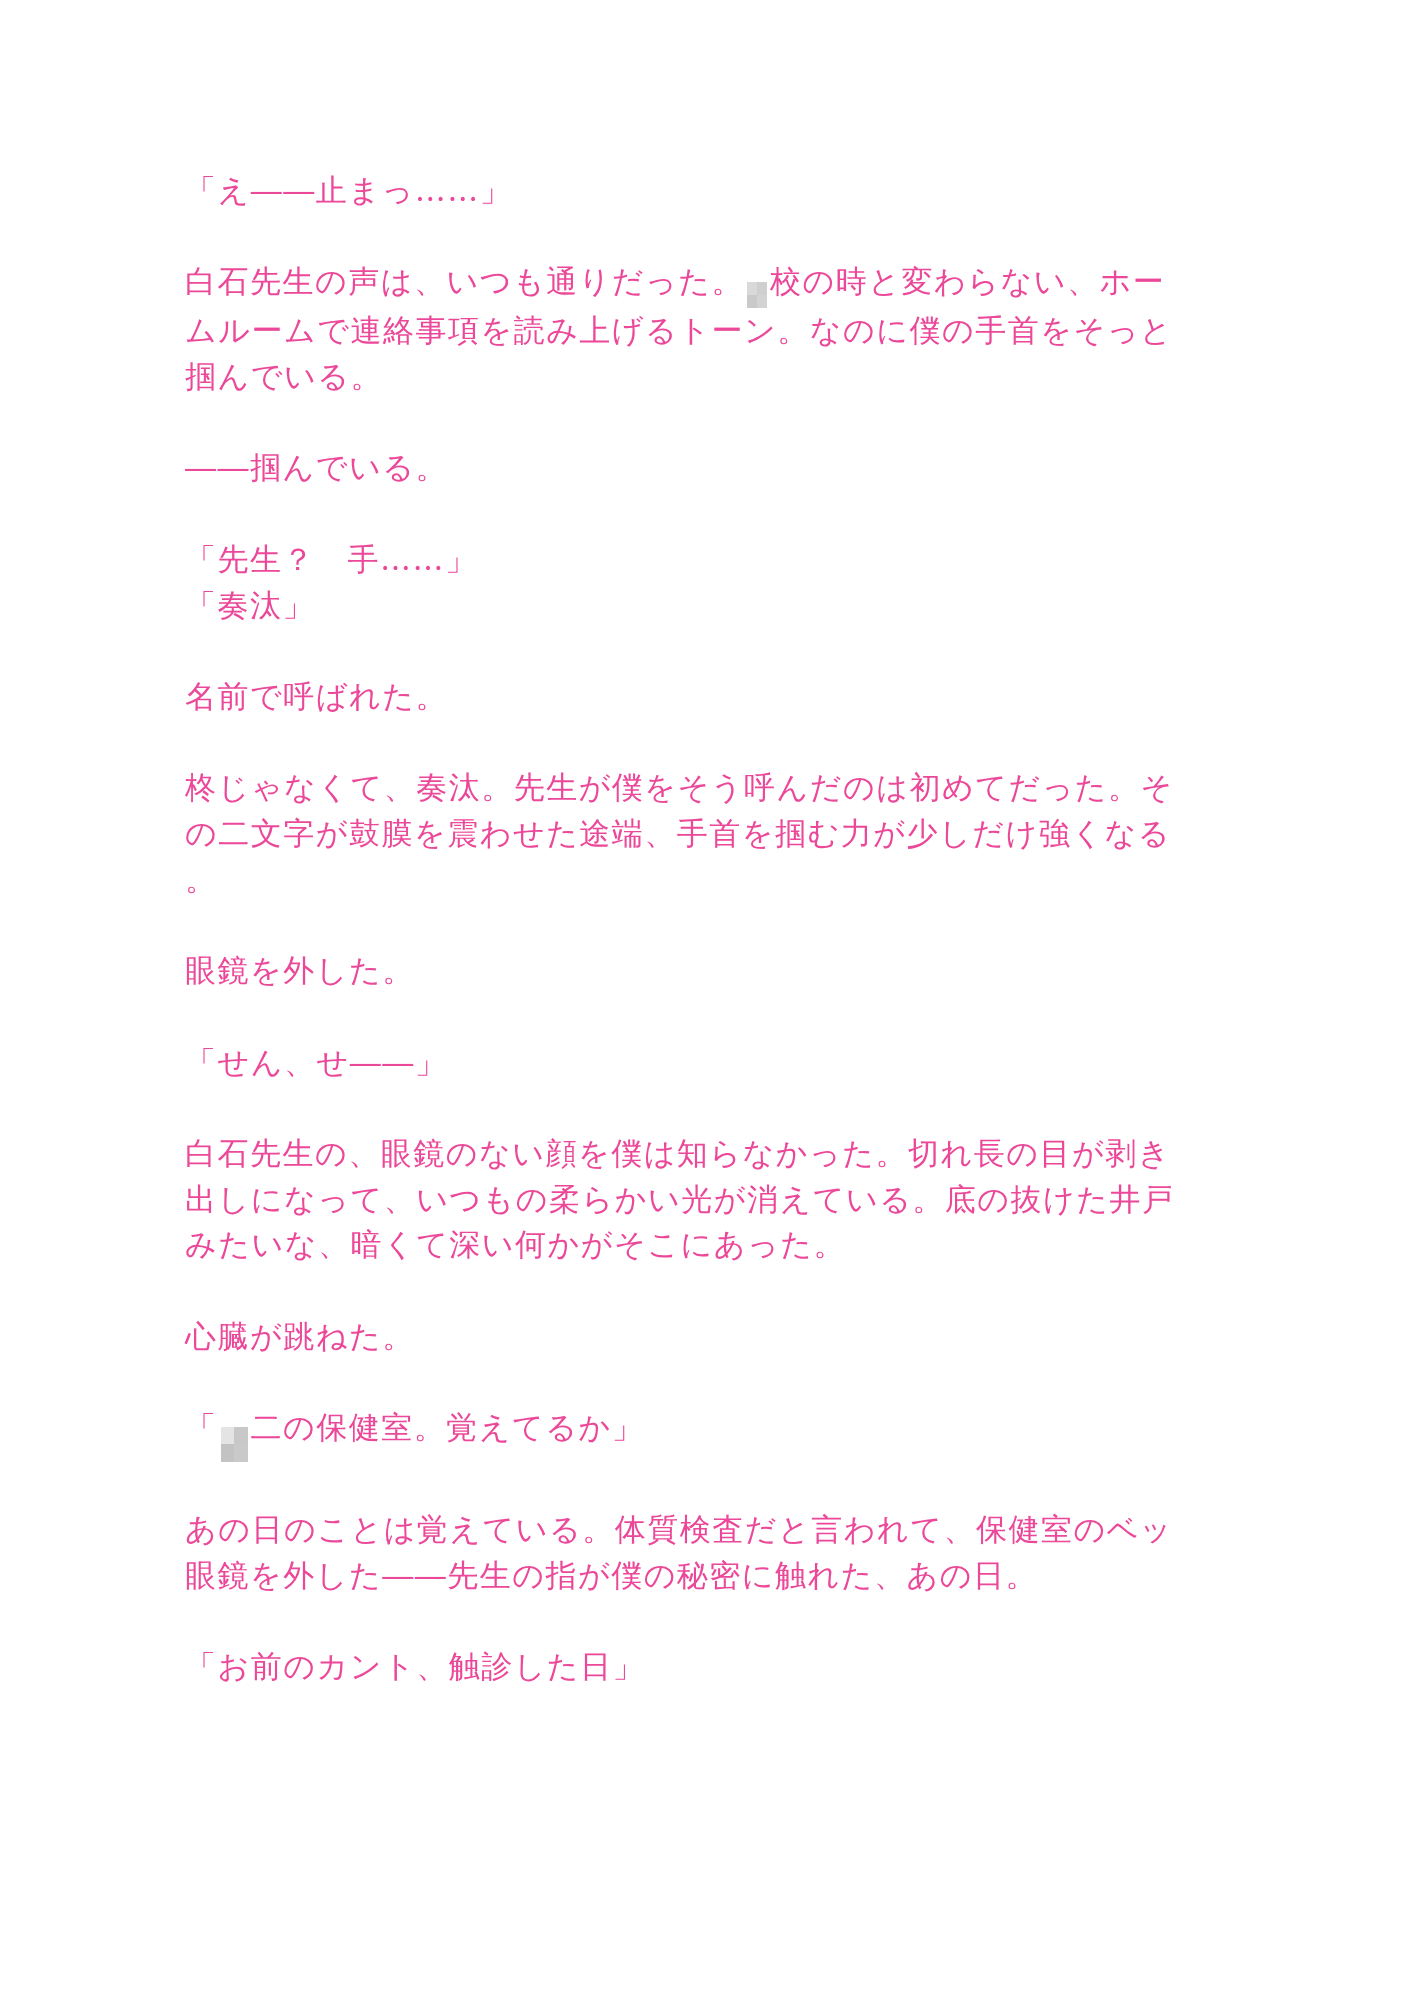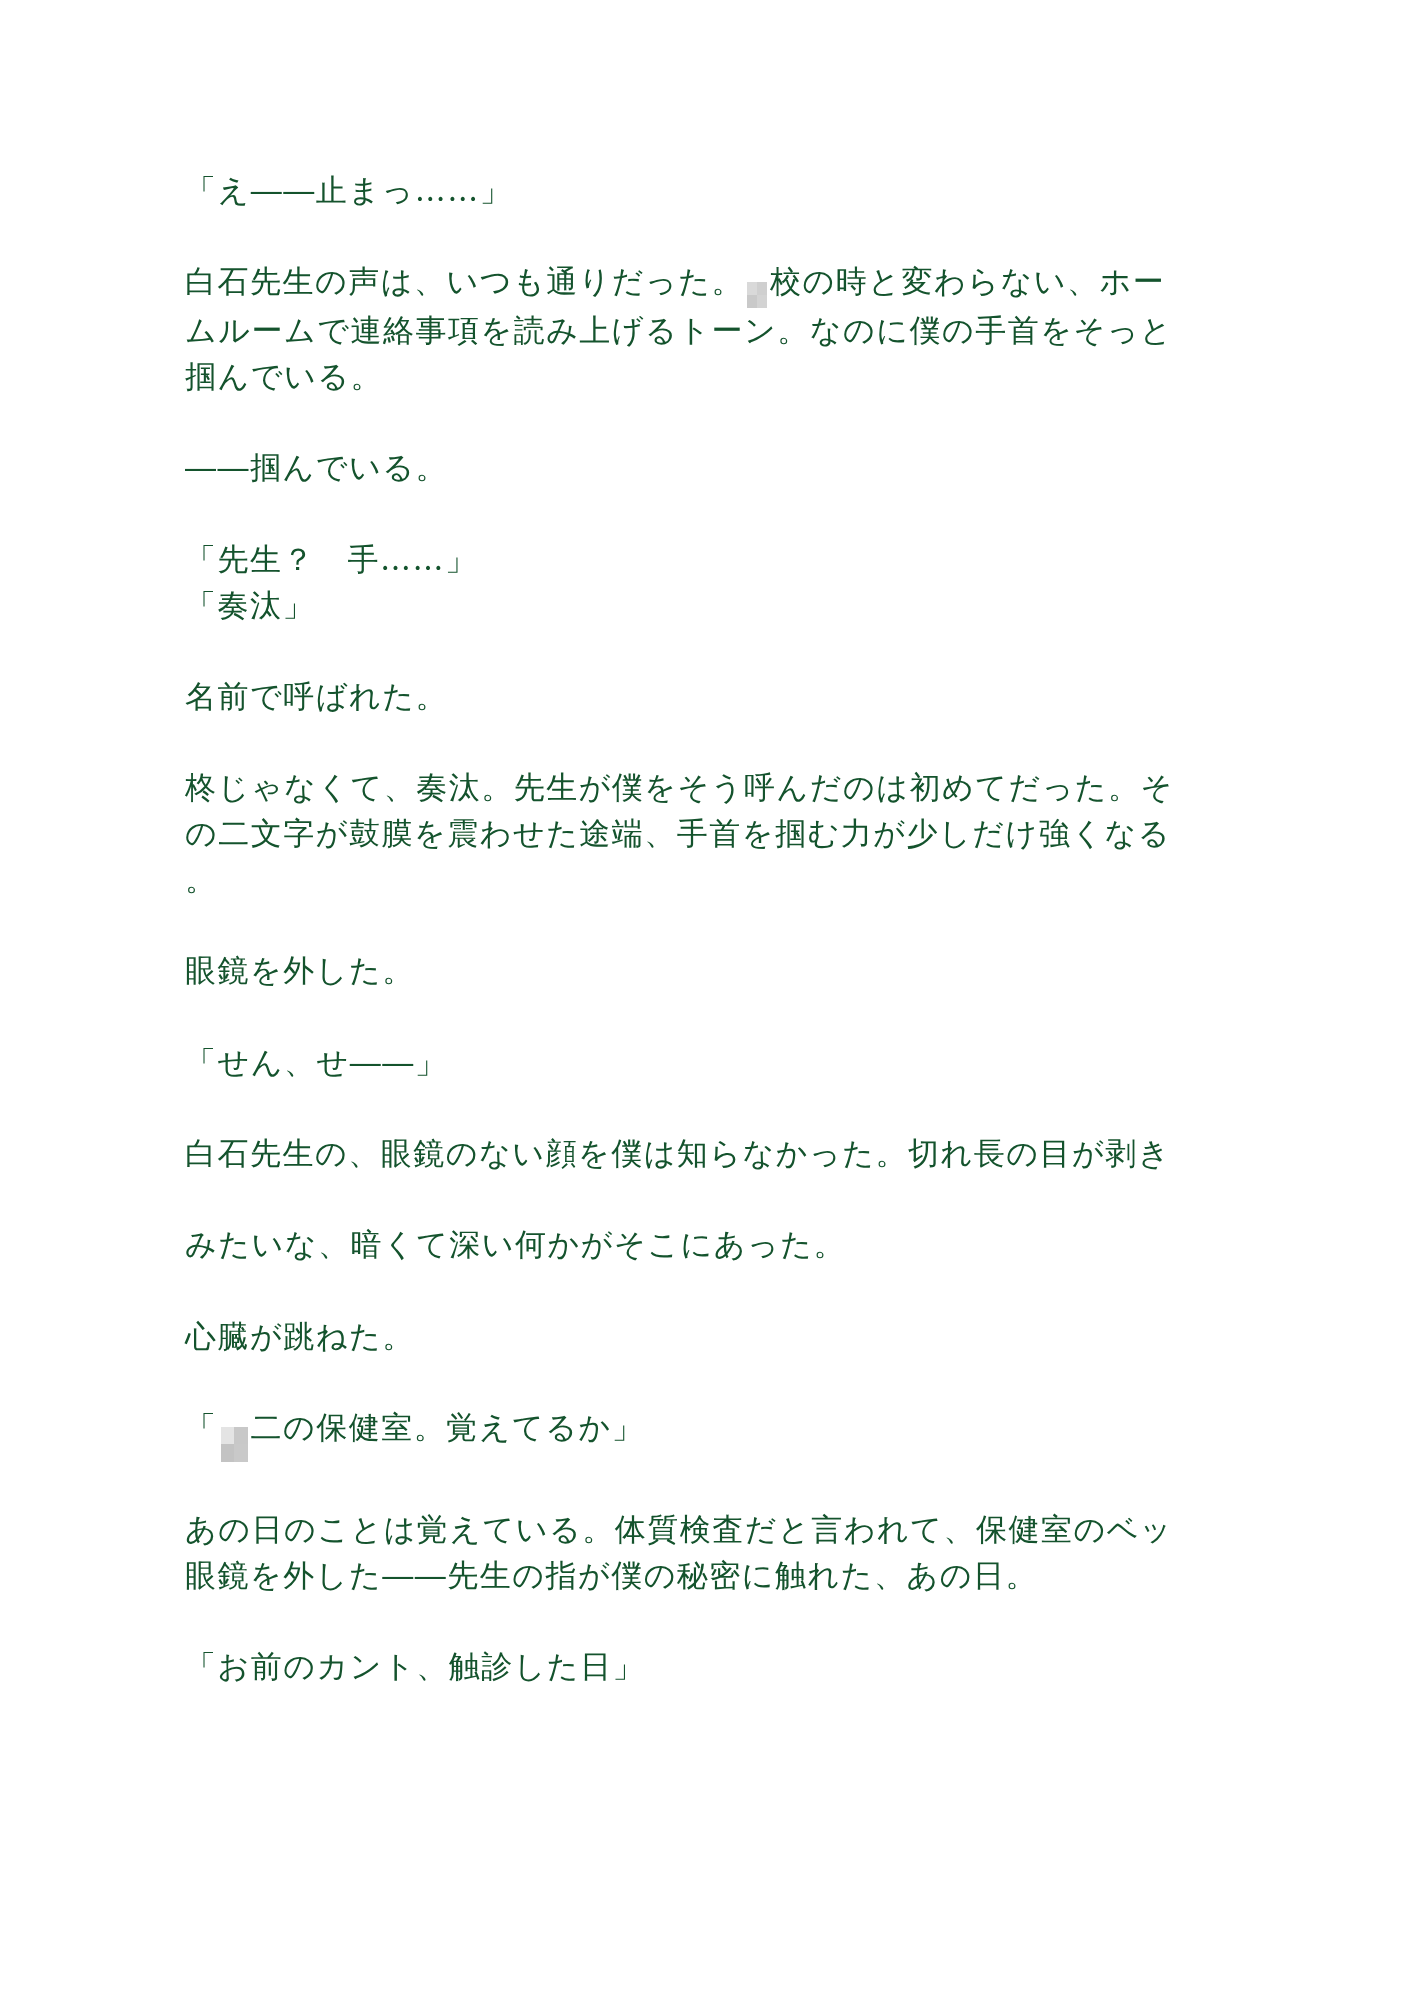--- a/index.html
+++ b/index.html
@@ -39,35 +39,35 @@
   }
   .redact span {
     display: block;
     width: 100%;
     height: 100%;
   }
 </style>
 </head>
 <body>
 
-<main id="page-text" style="color: #14532d;">
+<main id="page-text" style="color: #ec4899;">
     <p><span>「え――止まっ……」</span><br></p>
     <p><span>白石先生の声は、いつも通りだった。</span><span class="redact" style="width: 20px; height: 26px; vertical-align: -3px;">
         <span style="background: rgb(217, 217, 217);"></span>
         <span style="background: rgb(207, 207, 207);"></span>
         <span style="background: rgb(201, 201, 201);"></span>
         <span style="background: rgb(211, 211, 211);"></span>
       </span><span>校の時と変わらない、ホー</span><br><span>ムルームで連絡事項を読み上げるトーン。なのに僕の手首をそっと</span><br><span>掴んでいる。</span></p>
     <p><span>――掴んでいる。</span></p>
     <p><span>「先生？　手……」</span><br><span>「奏汰」</span></p>
     <p><span>名前で呼ばれた。</span></p>
     <p><span>柊じゃなくて、奏汰。先生が僕をそう呼んだのは初めてだった。そ</span><br><span>の二文字が鼓膜を震わせた途端、手首を掴む力が少しだけ強くなる</span><br><span>。</span></p>
     <p><span>眼鏡を外した。</span></p>
     <p><span>「せん、せ――」</span></p>
-    <p><span>白石先生の、眼鏡のない顔を僕は知らなかった。切れ長の目が剥き</span><br><br><span>みたいな、暗くて深い何かがそこにあった。</span></p>
+    <p><span>白石先生の、眼鏡のない顔を僕は知らなかった。切れ長の目が剥き</span><br><span>出しになって、いつもの柔らかい光が消えている。底の抜けた井戸</span><br><span>みたいな、暗くて深い何かがそこにあった。</span></p>
     <p><span>心臓が跳ねた。</span></p>
     <p><span>「</span><span class="redact" style="width: 27px; height: 35px; vertical-align: -6px;">
         <span style="background: rgb(228, 228, 228);"></span>
         <span style="background: rgb(200, 200, 200);"></span>
         <span style="background: rgb(195, 195, 195);"></span>
         <span style="background: rgb(201, 201, 201);"></span>
       </span><span>二の保健室。覚えてるか」</span></p>
     <p><span>あの日のことは覚えている。体質検査だと言われて、保健室のベッ</span><br><span>眼鏡を外した――先生の指が僕の秘密に触れた、あの日。</span></p>
     <p><span>「お前のカント、触診した日」</span></p>
   </main>

